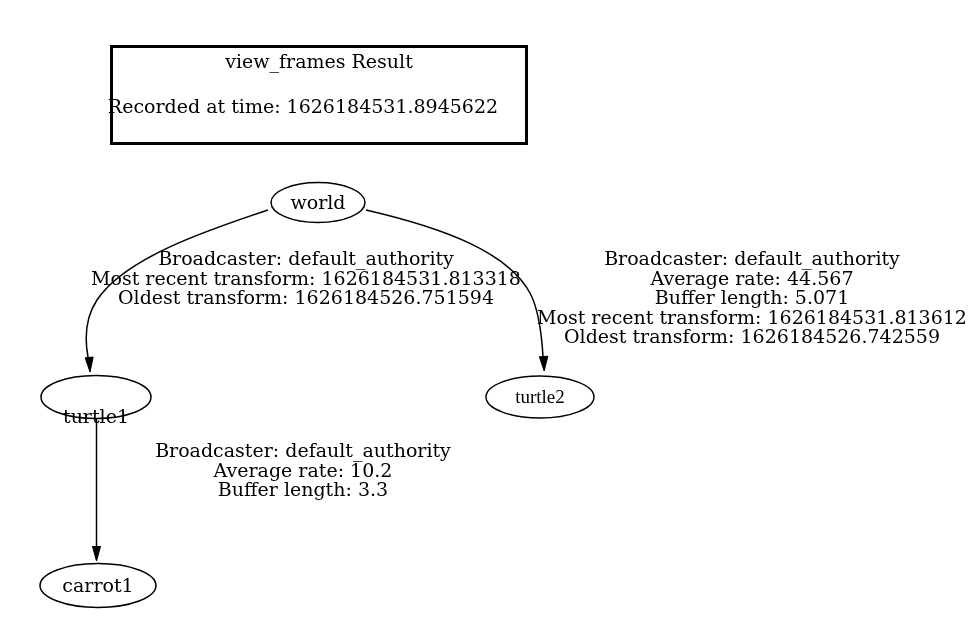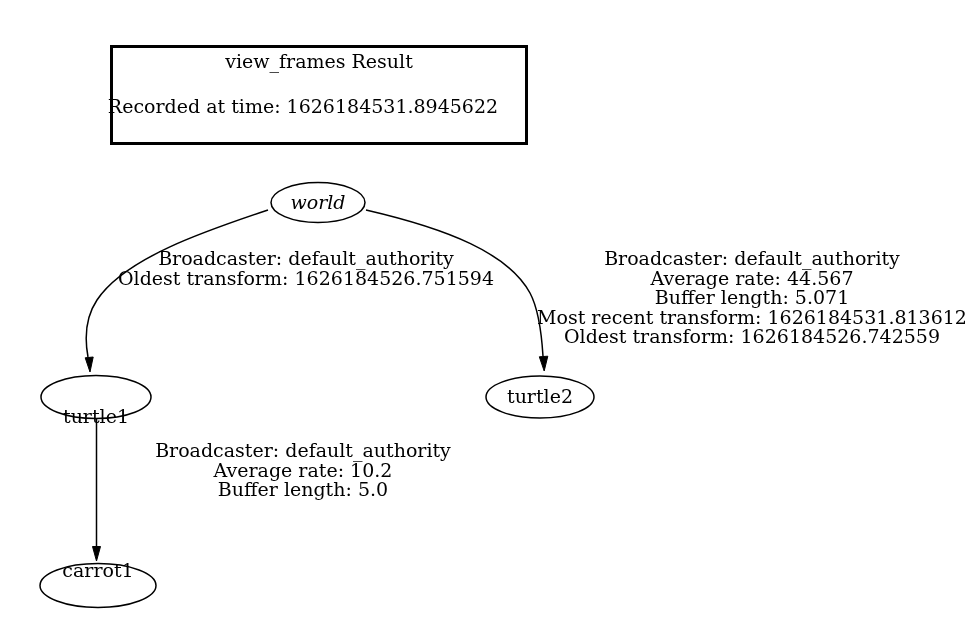--- a/index.html
+++ b/index.html
@@ -48,37 +48,38 @@
 
     <ellipse cx="318" cy="202.5" rx="47" ry="20" fill="#ffffff" stroke="#000000" stroke-width="1.5"></ellipse>
     <ellipse cx="96" cy="397" rx="55" ry="21.5" fill="#ffffff" stroke="#000000" stroke-width="1.5"></ellipse>
     <ellipse cx="540" cy="397" rx="54" ry="21" fill="#ffffff" stroke="#000000" stroke-width="1.5"></ellipse>
     <ellipse cx="98" cy="585.5" rx="58" ry="22" fill="#ffffff" stroke="#000000" stroke-width="1.5"></ellipse>
   </svg>
 
   <div class="txt" style="left:110px; top:52px; width:418px;">view_frames Result</div>
   <div class="txt" style="left:94px; top:97px; width:418px;">Recorded at time: 1626184531.8945622</div>
 
-  <div class="txt" style="left:270px; top:193px; width:96px;font-style:italic;">world</div>
+  <div class="txt" style="left:270px; top:193px; width:96px;">world</div>
   <div class="txt" style="left:41px; top:407px; width:110px;">turtle1</div>
-  <div class="txt" style="left:485px; top:387px; width:110px;">turtle2</div>
-  <div class="txt" style="left:40px; top:561px; width:116px;">carrot1</div>
+  <div class="txt" style="left:485px; top:387px; width:110px;font-family:Liberation Serif, serif;">turtle2</div>
+  <div class="txt" style="left:40px; top:576px; width:116px;">carrot1</div>
 
   <div class="txt elabel" style="left:76px; top:249px; width:460px;">
     <div>Broadcaster: default_authority</div>
+    <div>Most recent transform: 1626184531.813318</div>
     <div>Oldest transform: 1626184526.751594</div>
   </div>
 
   <div class="txt elabel" style="left:522px; top:249px; width:460px;">
     <div>Broadcaster: default_authority</div>
     <div>Average rate: 44.567</div>
     <div>Buffer length: 5.071</div>
     <div>Most recent transform: 1626184531.813612</div>
     <div>Oldest transform: 1626184526.742559</div>
   </div>
 
   <div class="txt elabel" style="left:73px; top:441px; width:460px;">
     <div>Broadcaster: default_authority</div>
     <div>Average rate: 10.2</div>
-    <div>Buffer length: 5.0</div>
+    <div>Buffer length: 3.3</div>
   </div>
 
 </div>
 
 </body></html>

